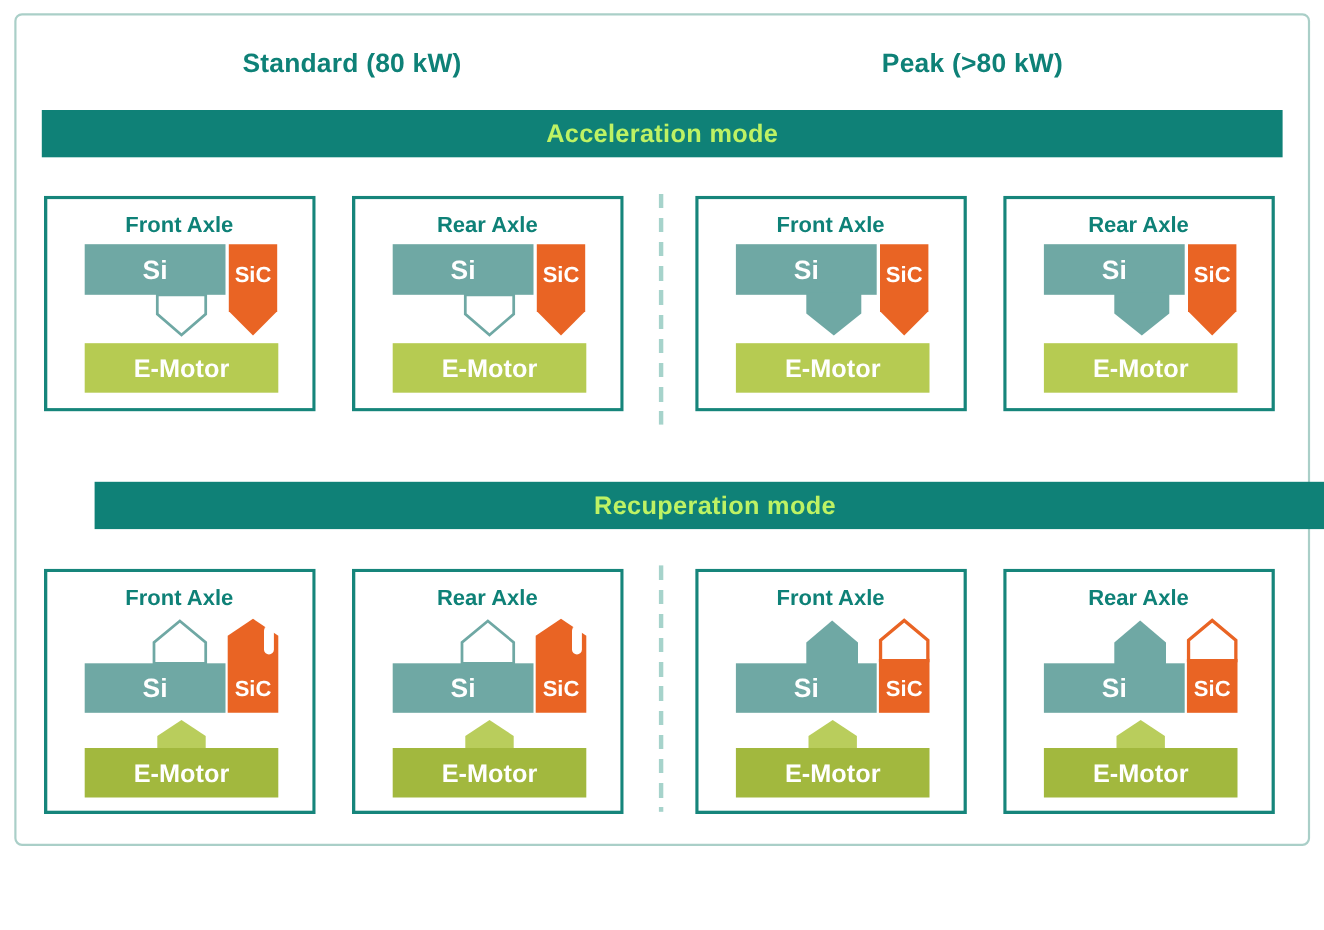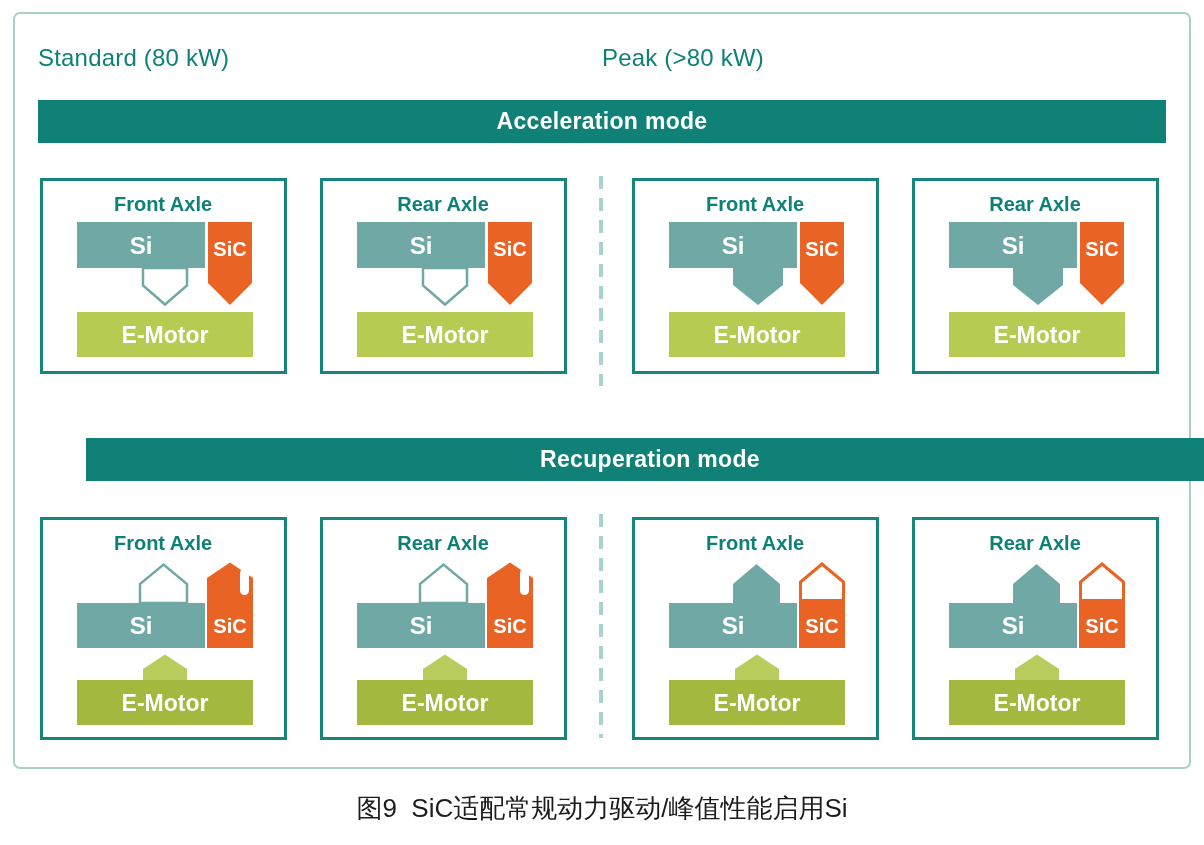--- a/index.html
+++ b/index.html
@@ -1,25 +1,25 @@
 <!DOCTYPE html>
 <html><head>
 <meta charset="utf-8">
 <style>
   html,body{margin:0;padding:0;background:#fff;}
   .page{position:relative;width:1204px;height:845px;background:#fff;overflow:hidden;
         font-family:"Liberation Sans",sans-serif;}
   .frame{position:absolute;left:13px;top:12px;width:1174px;height:753px;
          border:2px solid #AACFC8;border-radius:7px;}
-  .col-header{position:absolute;top:44px;width:564px;text-align:left;
-              font-size:24px;font-weight:400;color:#0E8177;letter-spacing:.2px;}
+  .col-header{position:absolute;top:44px;width:564px;text-align:center;
+              font-size:24px;font-weight:700;color:#0E8177;letter-spacing:.2px;}
   .col-header.std{left:38px;}
   .col-header.peak{left:602px;}
   .banner{position:absolute;left:38px;width:1128px;height:43px;background:#0F8177;
-          color:#ffffff;font-size:23px;font-weight:700;display:flex;
+          color:#bef264;font-size:23px;font-weight:700;display:flex;
           align-items:center;justify-content:center;letter-spacing:.3px;}
   .banner1{top:100px;}
   .banner2{top:438px;margin-left:48px;}
   .dash{position:absolute;left:599px;width:4px;
         background:repeating-linear-gradient(to bottom,#A6D3CB 0 13px,transparent 13px 22px);}
   .dash1{top:176px;height:210px;}
   .dash2{top:514px;height:224px;}
   .caption{position:absolute;left:0;top:791px;width:1204px;text-align:center;
            font-size:26px;font-weight:500;color:#1C1C1C;white-space:pre;}
   .t-title{font-family:"Liberation Sans",sans-serif;font-size:20px;font-weight:700;fill:#0E8177;}
@@ -129,14 +129,13 @@
         <rect x="37" y="86" width="128" height="45" fill="#6FA8A4"></rect>
         <rect x="167" y="82" width="46" height="49" fill="#E96424"></rect>
         <polygon points="168.5,83.5 168.5,65 190,47 211.5,65 211.5,83.5" fill="#fff" stroke="#E96424" stroke-width="3"></polygon>
         <text x="101" y="117" text-anchor="middle" class="t-si">Si</text>
         <text x="190" y="116" text-anchor="middle" class="t-sic">SiC</text>
         <polygon points="103,164 103,152 125,137.5 147,152 147,164" fill="#B9CD5C"></polygon>
         <rect x="37" y="163" width="176" height="45" fill="#A2B83E"></rect>
         <text x="125" y="194" text-anchor="middle" class="t-motor">E-Motor</text>
       </svg>
     </div>
-  <div class="caption">图9  SiC适配常规动力驱动/峰值性能启用Si</div>
 </div>
 
 </body></html>

